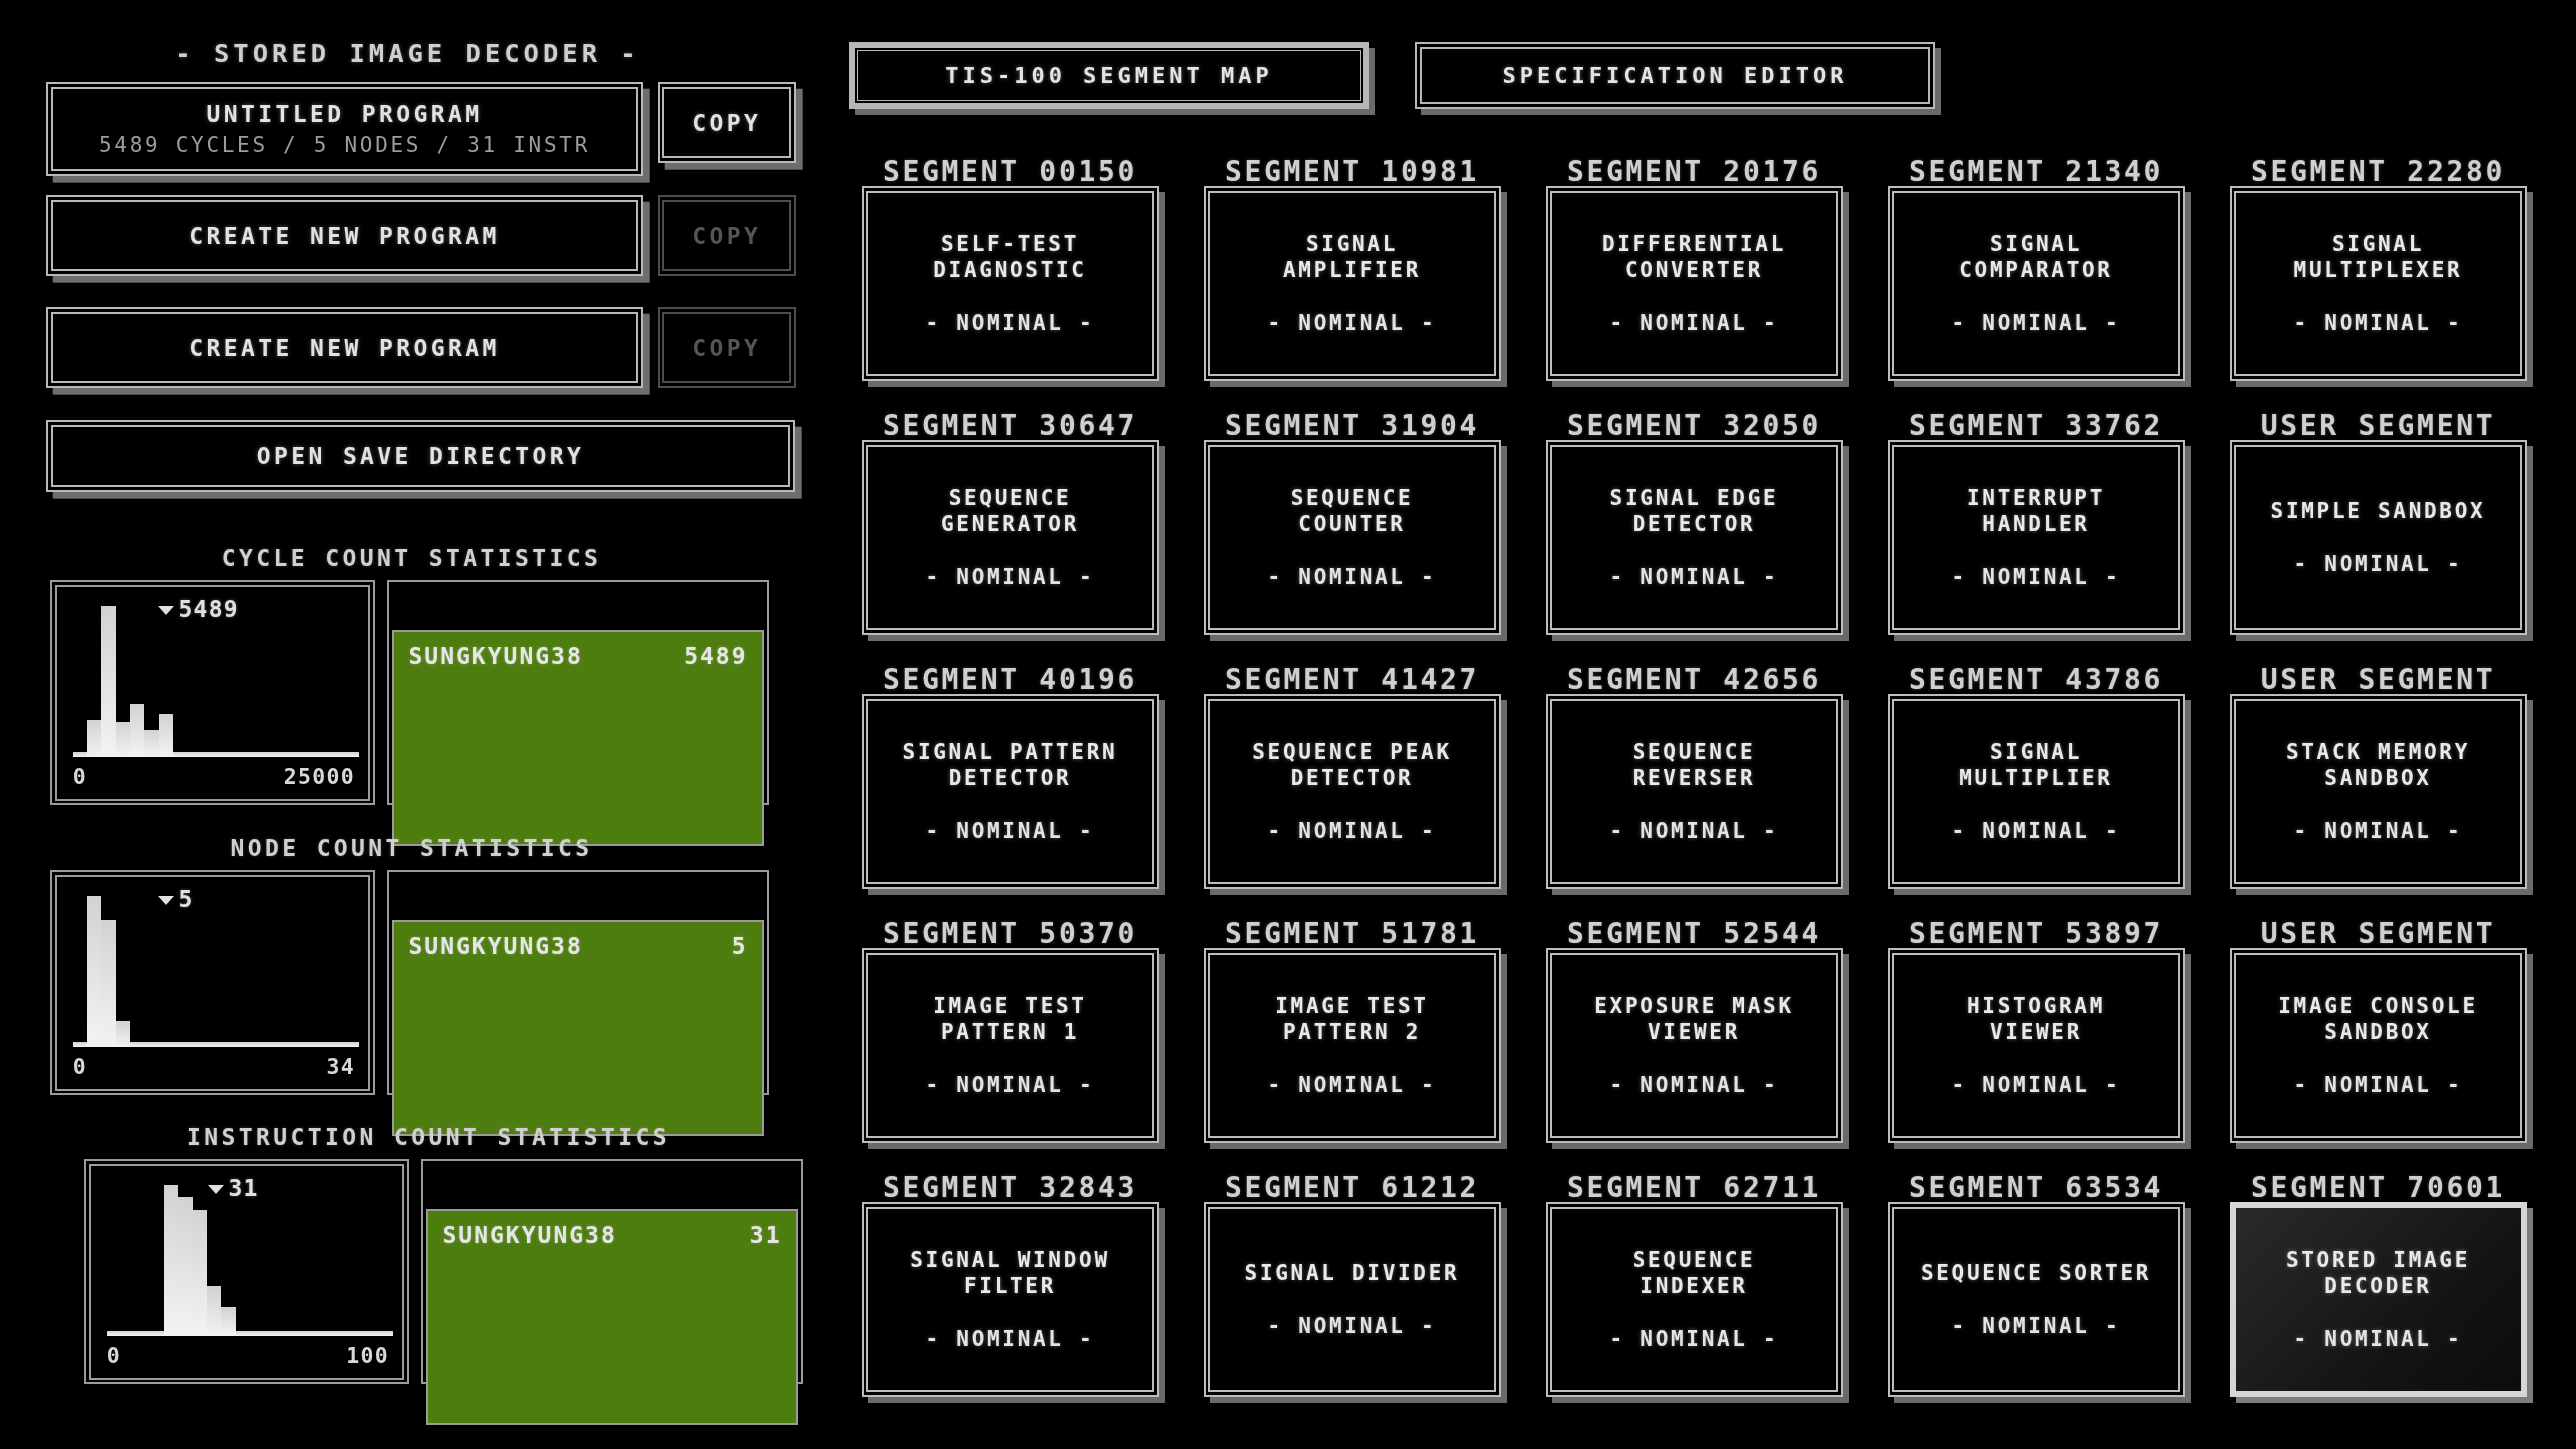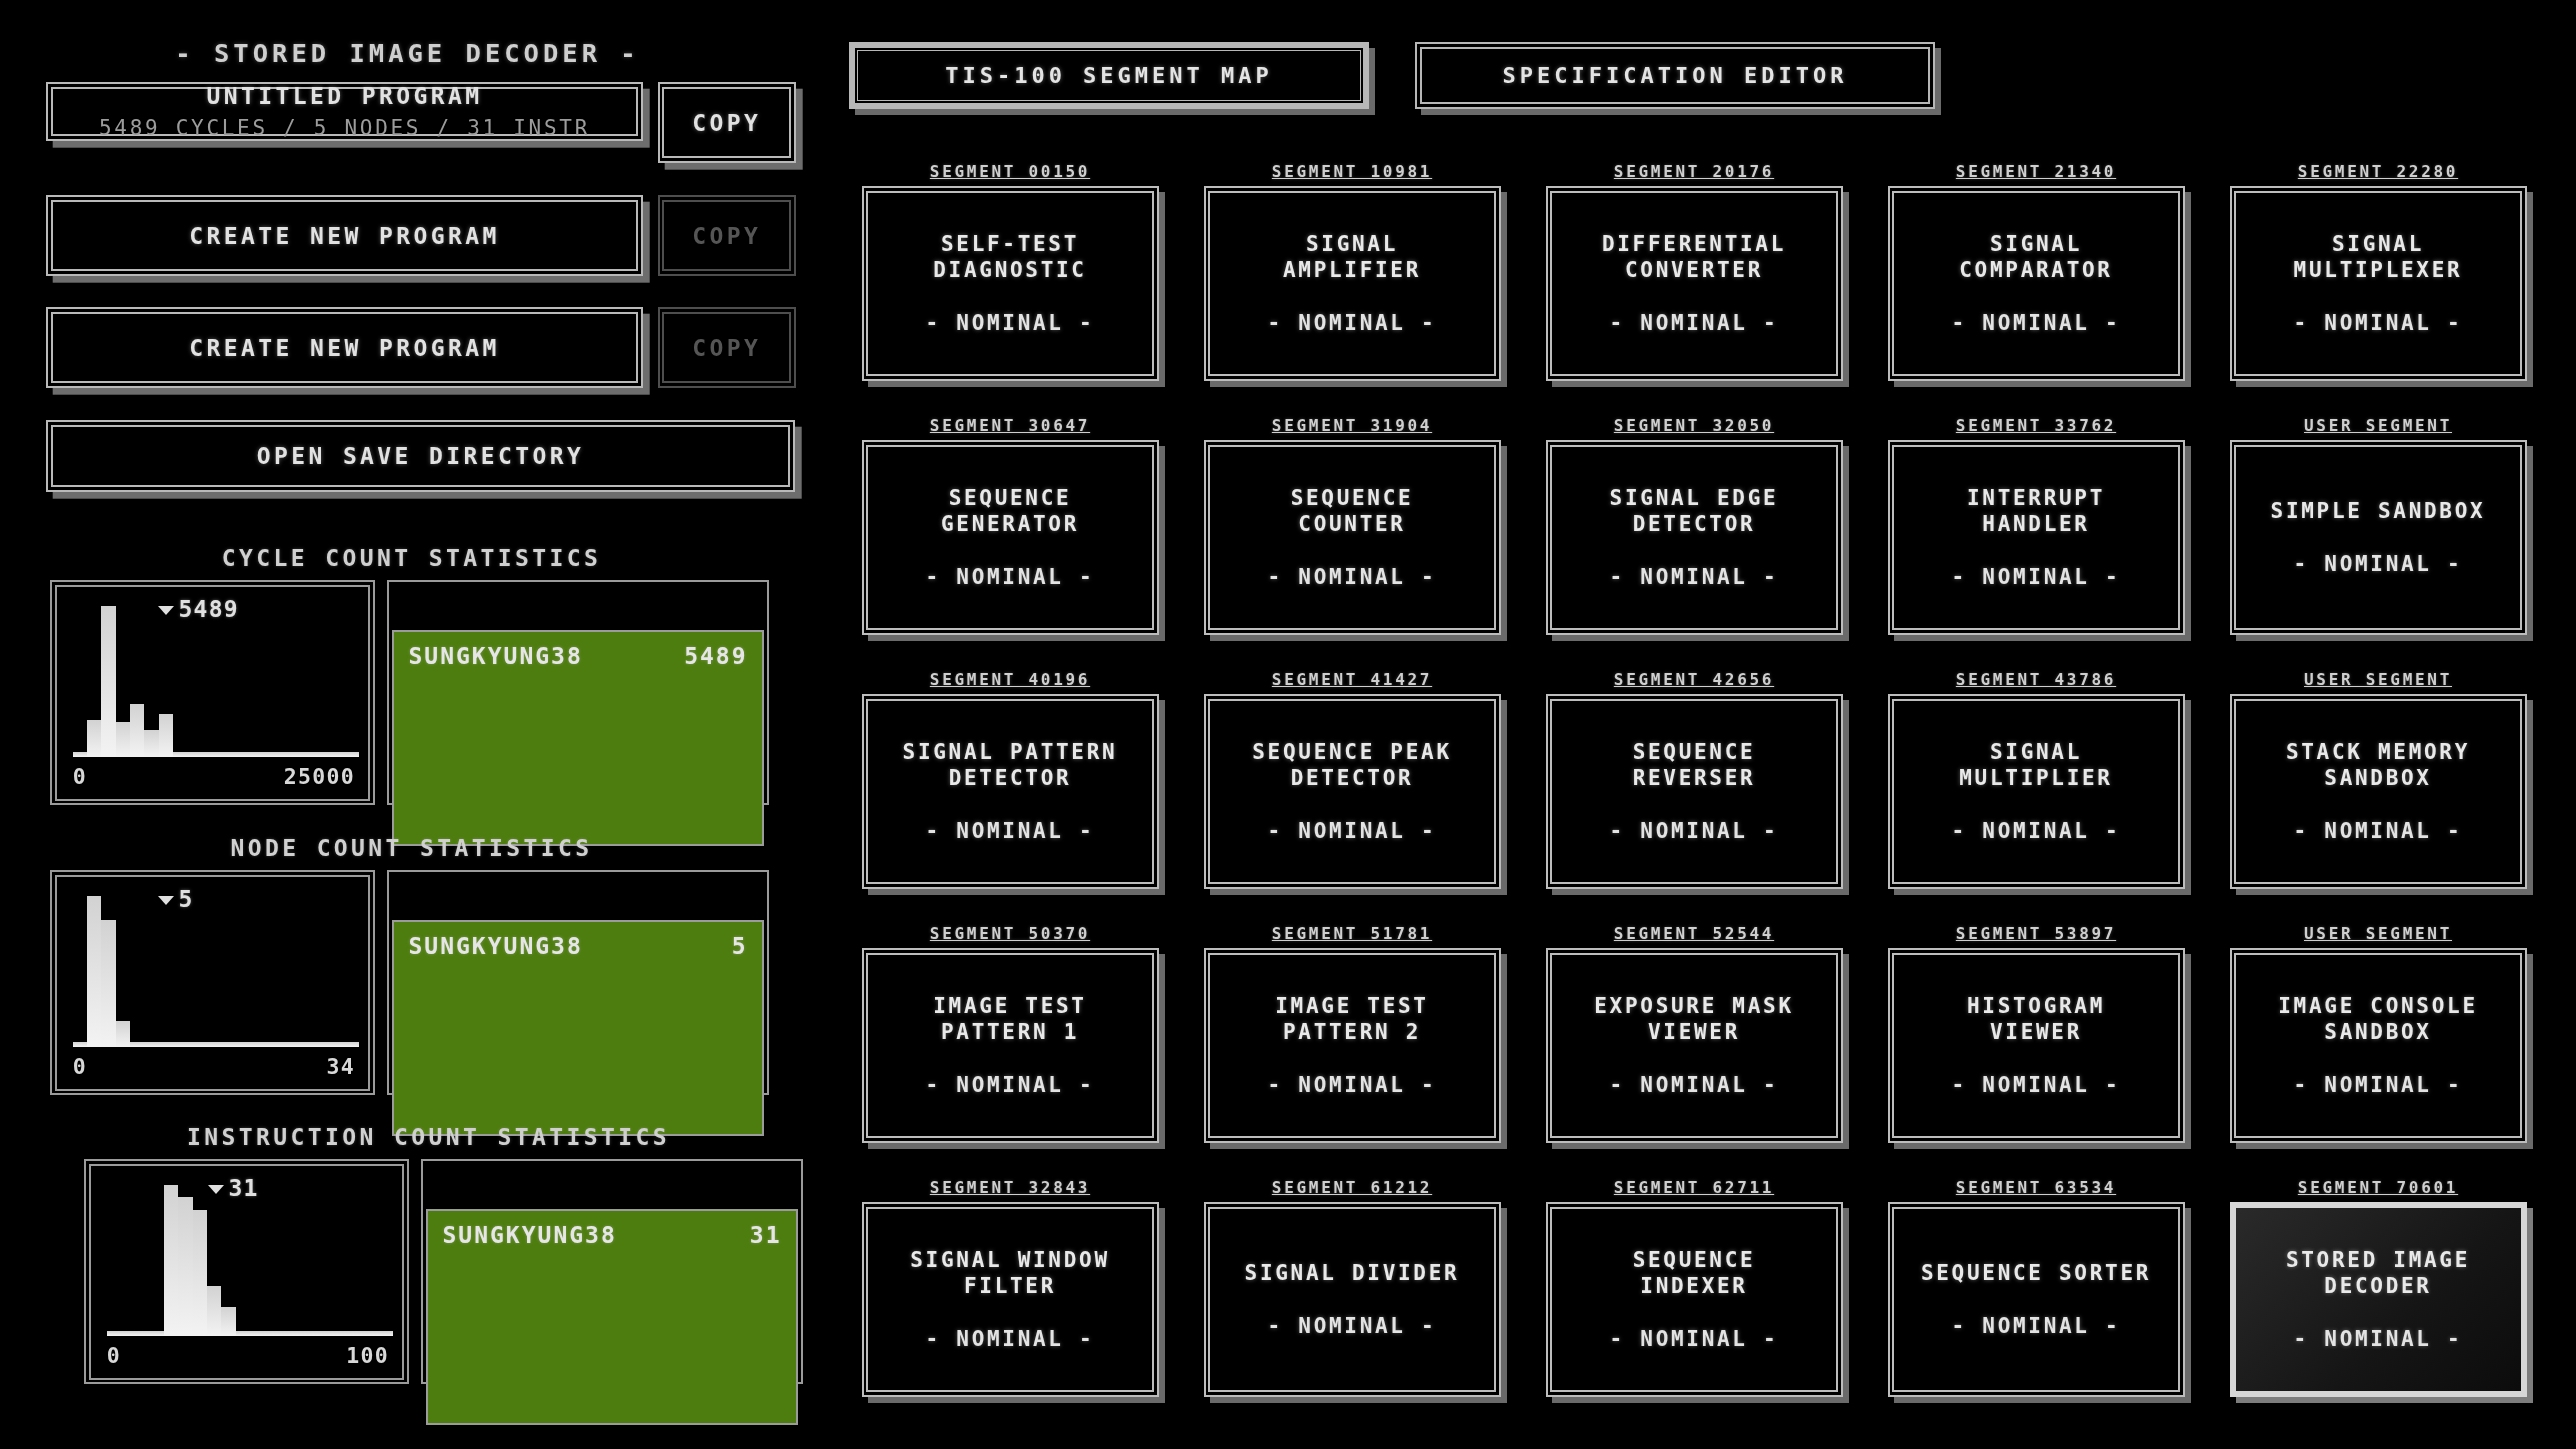--- a/index.html
+++ b/index.html
@@ -234,29 +234,28 @@
     left: 10px; top: 158px;
     display: grid;
     grid-template-columns: repeat(5, 322px);
     grid-template-rows: repeat(5, 254px);
     column-gap: 20px;
     row-gap: 0px;
   }
   .seg-cell { position: relative; }
   .seg-title {
     text-align: center;
-    font-size: 16px;
+    font-size: 28px;
     letter-spacing: 2.7px;
     font-weight: bold;
     color: #cfcfcf;
     text-shadow: 0 0 3.4px rgba(200,200,200,0.3);
     height: 28px;
     line-height: 28px;
     white-space: nowrap;
-    text-decoration: underline;
   }
   .seg-card {
     position: relative;
     width: 297px;
     height: 195px;
     margin: 0 auto;
     background: #000;
     border: 2px solid #bdbdbd;
     padding: 2.7px;
     box-shadow: 6px 6px 0 0 #6a6a6a;
@@ -305,21 +304,21 @@
 </head>
 <body>
 
 <div id="root">
 
   <div id="left-panel">
 
     <div class="panel-heading" style="position:absolute;left:0;top:38px;width:815px;">- STORED IMAGE DECODER -</div>
 
     <div id="program-row" style="left:46px;top:82px;gap:14.8px;">
-      <div class="bevel prog-btn" style="height:59px;">
+      <div class="bevel prog-btn" style="height:94px;">
         <div class="bevel-in">
           <div class="btn-label">UNTITLED PROGRAM</div>
           <div class="btn-sub">5489 CYCLES / 5 NODES / 31 INSTR</div>
         </div>
       </div>
       <div class="bevel copy-btn" style="height:81px;">
         <div class="bevel-in">
           <div class="btn-label">COPY</div>
         </div>
       </div>

